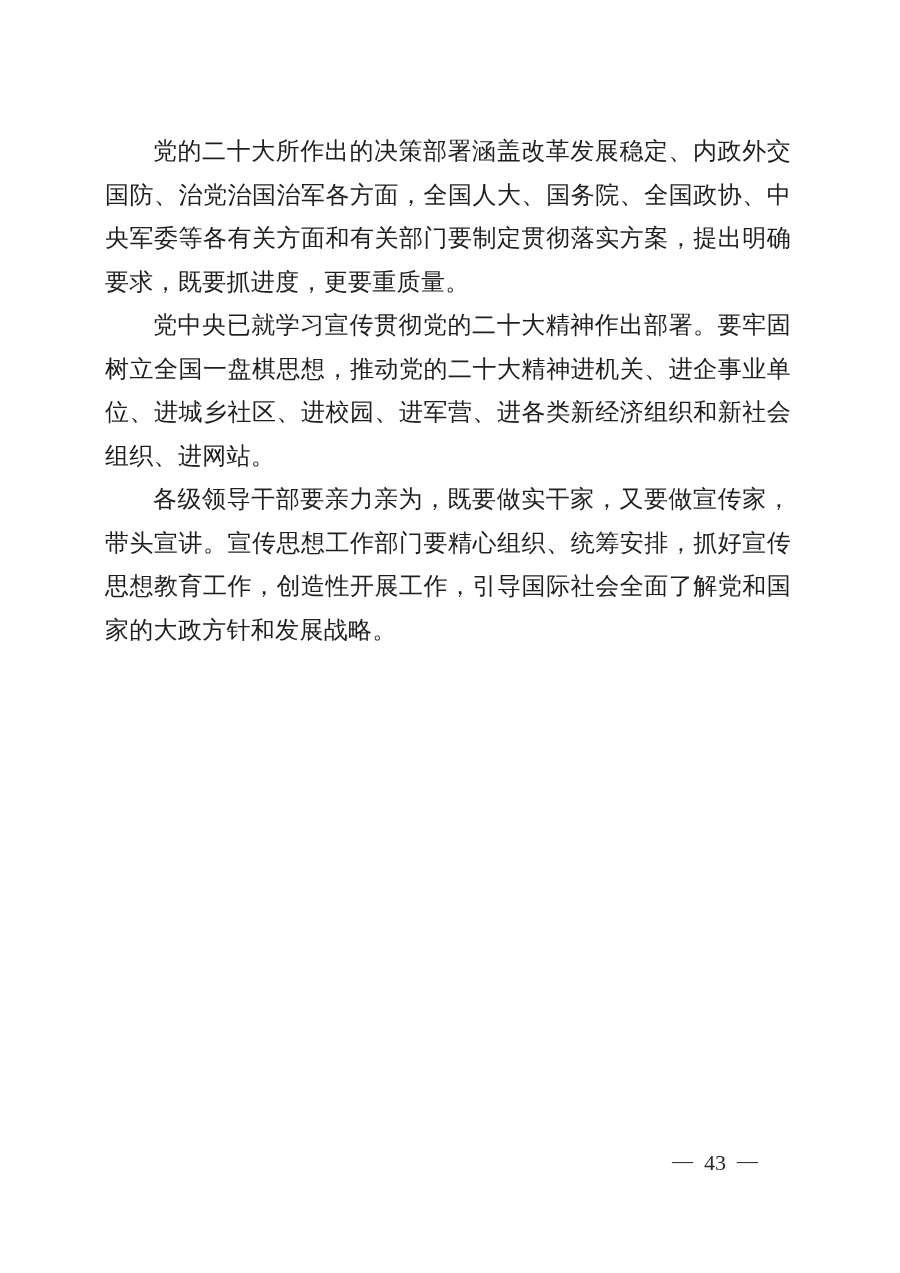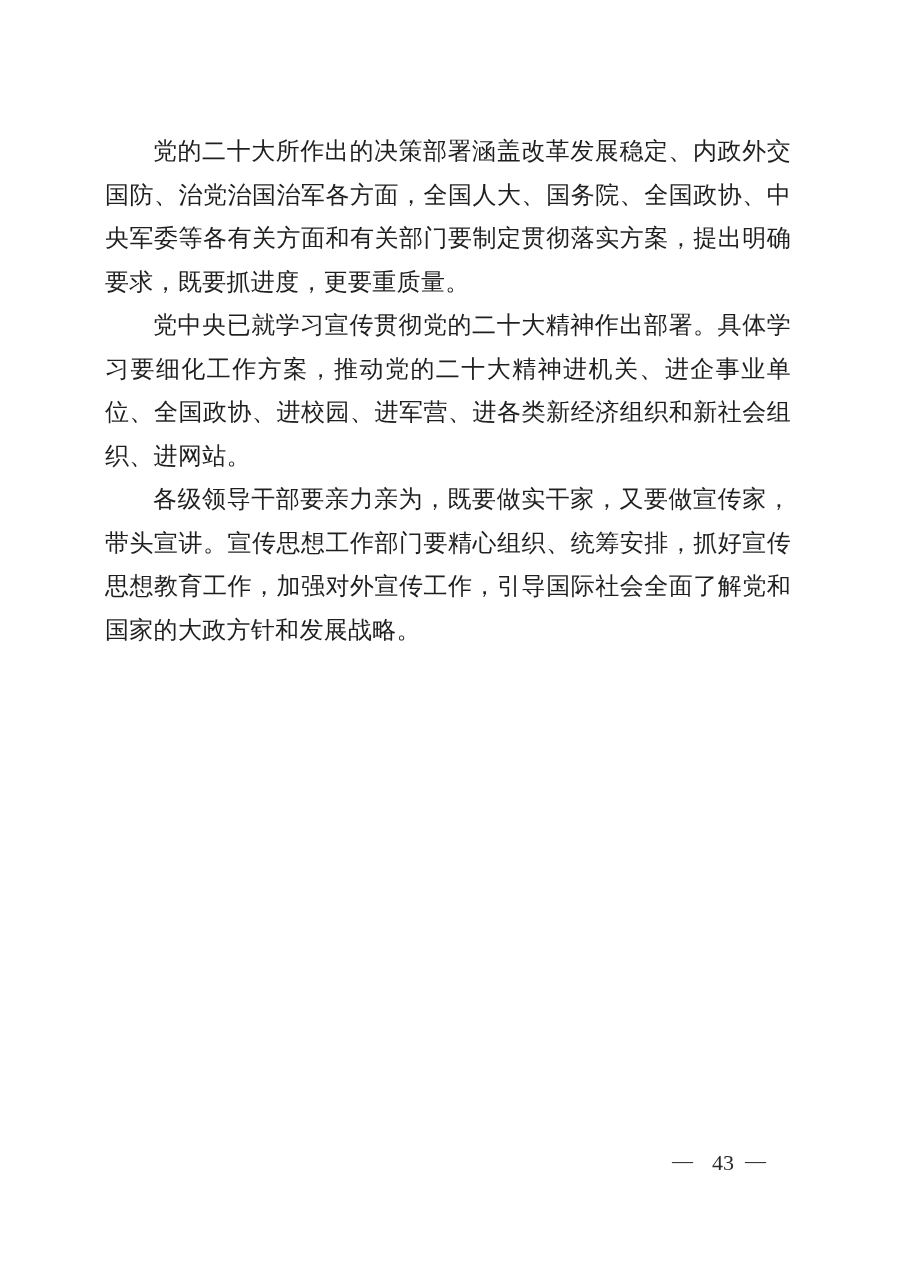--- a/index.html
+++ b/index.html
@@ -44,32 +44,31 @@
     font-size: 21px;
     color: #2a2a2a;
   }
   .footer .dash {
     letter-spacing: 0;
     position: relative;
     top: -2px;
   }
   .footer .num {
     font-size: 22px;
-    margin-left: 8px;
   }
 </style>
 </head>
 <body>
 
 <div class="page">
 
   <div class="content">
     <p>党的二十大所作出的决策部署涵盖改革发展稳定、内政外交国防、治党治国治军各方面，全国人大、国务院、全国政协、中央军委等各有关方面和有关部门要制定贯彻落实方案，提出明确要求，既要抓进度，更要重质量。</p>
-    <p>党中央已就学习宣传贯彻党的二十大精神作出部署。具体学习要细化工作方案，推动党的二十大精神进机关、进企事业单位、全国政协、进校园、进军营、进各类新经济组织和新社会组织、进网站。</p>
-    <p>各级领导干部要亲力亲为，既要做实干家，又要做宣传家，带头宣讲。宣传思想工作部门要精心组织、统筹安排，抓好宣传思想教育工作，加强对外宣传工作，引导国际社会全面了解党和国家的大政方针和发展战略。</p>
+    <p>党中央已就学习宣传贯彻党的二十大精神作出部署。要牢固树立全国一盘棋思想，推动党的二十大精神进机关、进企事业单位、进城乡社区、进校园、进军营、进各类新经济组织和新社会组织、进网站。</p>
+    <p>各级领导干部要亲力亲为，既要做实干家，又要做宣传家，带头宣讲。宣传思想工作部门要精心组织、统筹安排，抓好宣传思想教育工作，创造性开展工作，引导国际社会全面了解党和国家的大政方针和发展战略。</p>
   </div>
 
   <div class="footer">
     <span class="dash">—</span>
     <span class="num">43</span>
     <span class="dash">—</span>
   </div>
 
 </div>
 

